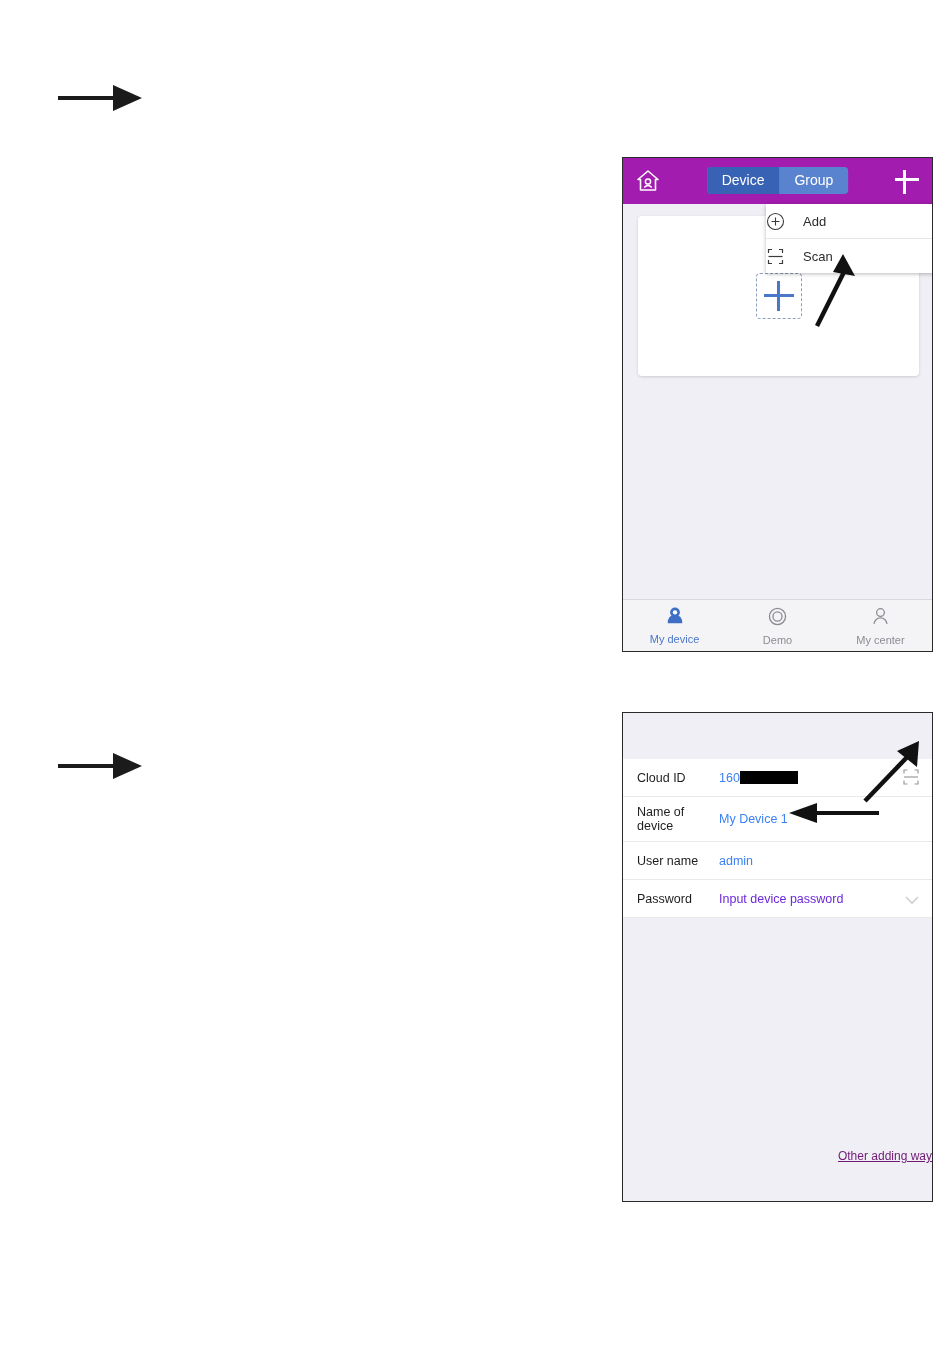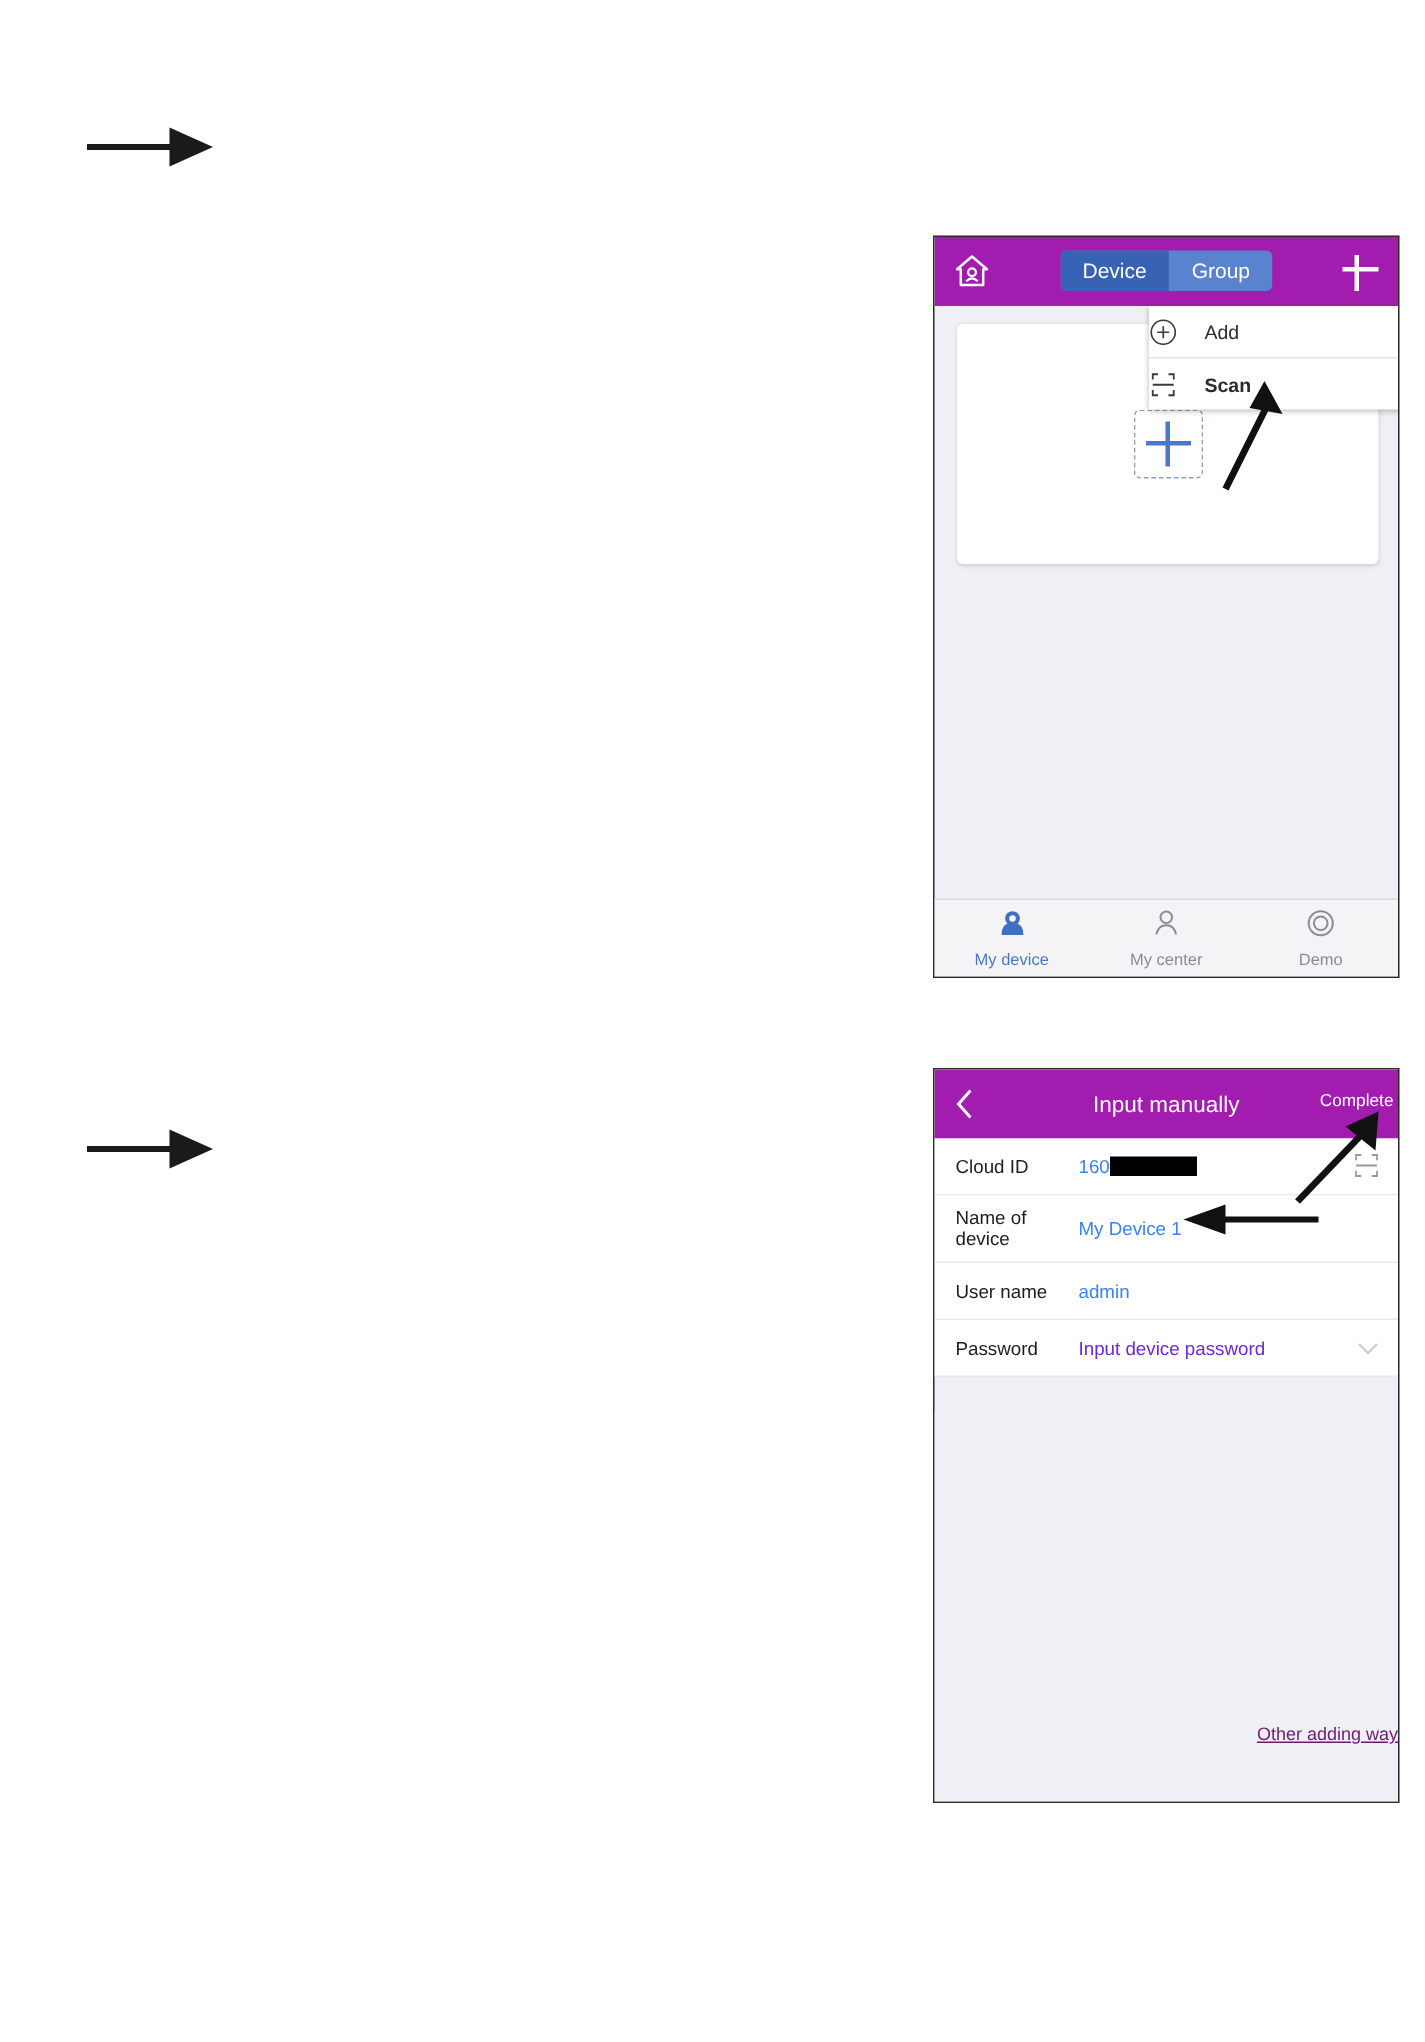--- a/index.html
+++ b/index.html
@@ -81,21 +81,21 @@
     background:#ffffff;
     box-shadow:0 1px 4px rgba(0,0,0,.28);
     z-index:8;
   }
   .dd-item{
     height:34px;
     display:flex;align-items:center;
     font-size:13px;color:#2b2b2b;
     border-bottom:1px solid #e6e6e6;
   }
-  .dd-item:last-child{border-bottom:none;font-weight:bold;}
+  .dd-item:last-child{border-bottom:none;}
   .dd-item span.lbl{margin-left:18px;}
 
   .ico-add{width:19px;height:19px;position:relative;}
   .ico-scan{width:19px;height:19px;position:relative;}
 
   
   .card{
     position:absolute;left:15px;top:58px;
     width:281px;height:160px;
     background:#ffffff;
@@ -256,49 +256,40 @@
             <path d="M4 19 q0 -9 8 -9 q8 0 8 9 Z" fill="#3f6fc4"></path>
             <circle cx="12" cy="7" r="5.4" fill="#3f6fc4"></circle>
             <circle cx="12" cy="7" r="2.4" fill="#ffffff"></circle>
           </svg>
         </span>
         <span class="tlbl">My device</span>
       </div>
       <div class="tab">
         <span>
           <svg viewBox="0 0 24 24" width="21" height="21">
-            <circle cx="12" cy="7.5" r="4.4" fill="none" stroke="#8b8b93" stroke-width="1.5"></circle>
-            <path d="M4.5 20.5 q1.5 -7 7.5 -7 q6 0 7.5 7" fill="none" stroke="#8b8b93" stroke-width="1.5"></path>
-          </svg>
-        </span>
-        <span class="tlbl">My center</span>
+            <circle cx="12" cy="12" r="9.2" fill="none" stroke="#8b8b93" stroke-width="1.5"></circle>
+            <circle cx="12" cy="12" r="5.2" fill="none" stroke="#8b8b93" stroke-width="1.5"></circle>
+          </svg>
+        </span>
+        <span class="tlbl">Demo</span>
       </div>
       <div class="tab">
         <span>
           <svg viewBox="0 0 24 24" width="21" height="21">
-            <circle cx="12" cy="12" r="9.2" fill="none" stroke="#8b8b93" stroke-width="1.5"></circle>
-            <circle cx="12" cy="12" r="5.2" fill="none" stroke="#8b8b93" stroke-width="1.5"></circle>
-          </svg>
-        </span>
-        <span class="tlbl">Demo</span>
+            <circle cx="12" cy="7.5" r="4.4" fill="none" stroke="#8b8b93" stroke-width="1.5"></circle>
+            <path d="M4.5 20.5 q1.5 -7 7.5 -7 q6 0 7.5 7" fill="none" stroke="#8b8b93" stroke-width="1.5"></path>
+          </svg>
+        </span>
+        <span class="tlbl">My center</span>
       </div>
     </div>
   </div>
 
   <div class="phone phone-2">
 
-    <div class="hdr">
-      <div class="back-chev">
-        <svg viewBox="0 0 12 22" width="12" height="22">
-          <path d="M10 2 L2 11 L10 20" fill="none" stroke="#ffffff" stroke-width="2"></path>
-        </svg>
-      </div>
-      <div class="hdr-title">Input manually</div>
-      <div class="complete">Complete</div>
-    </div>
 
     <div class="form">
 
       <div class="row">
         <div class="rlabel">Cloud ID</div>
         <div class="rvalue">
           <span>160</span><span class="redact"></span>
         </div>
         <div class="scan-right">
           <svg viewBox="0 0 18 18" width="18" height="18">

